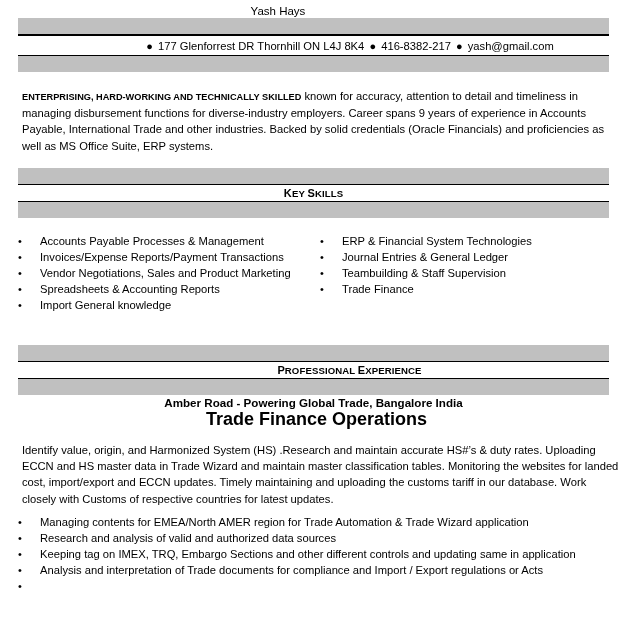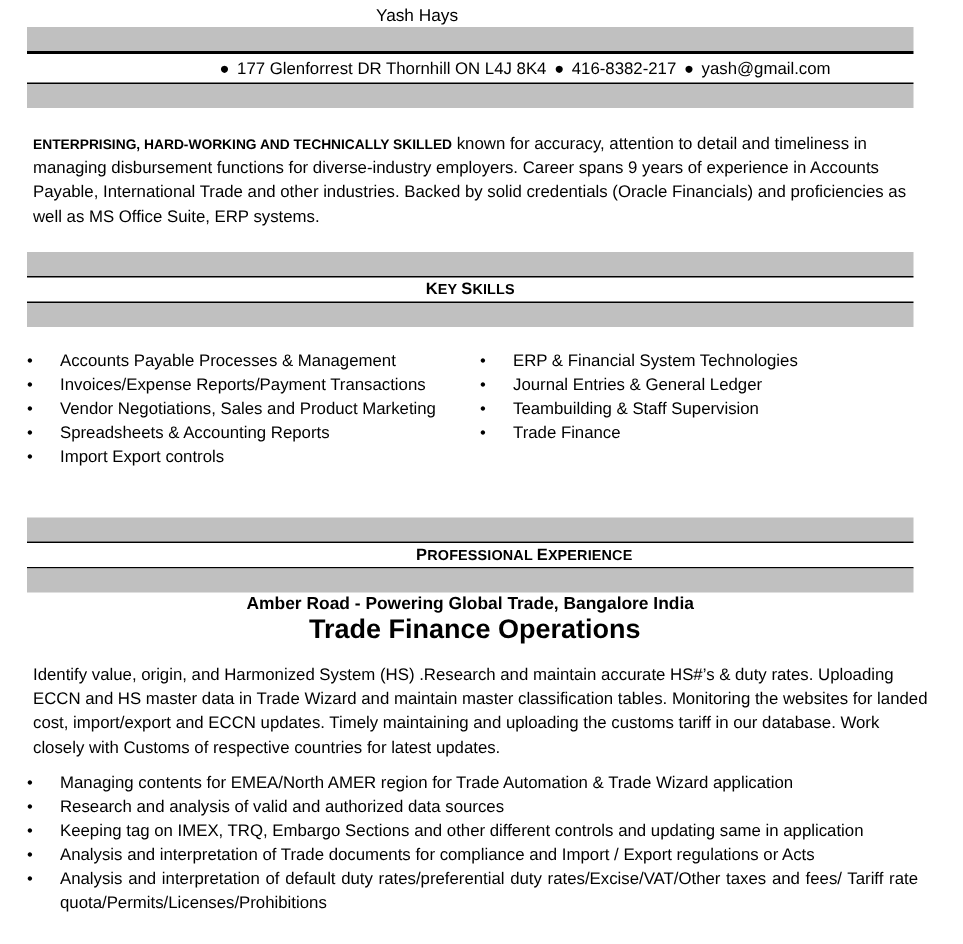--- a/index.html
+++ b/index.html
@@ -62,21 +62,21 @@
 <div class="abs heading" style="top:186px;"><span class="big">K</span><span>EY </span><span class="big">S</span><span>KILLS</span></div>
 <div class="abs rule" style="top:200.5px;"></div>
 <div class="abs bar" style="top:202px;"></div>
 
 <div class="abs skills-left" style="top:233px;">
   <ul class="blist">
     <li><span class="b">•</span><span>Accounts Payable Processes &amp; Management</span></li>
     <li><span class="b">•</span><span>Invoices/Expense Reports/Payment Transactions</span></li>
     <li><span class="b">•</span><span>Vendor Negotiations, Sales and Product Marketing</span></li>
     <li><span class="b">•</span><span>Spreadsheets &amp; Accounting Reports</span></li>
-    <li><span class="b">•</span><span>Import Export controls</span></li>
+    <li><span class="b">•</span><span>Import General knowledge</span></li>
   </ul>
 </div>
 <div class="abs skills-right" style="top:233px;">
   <ul class="blist">
     <li><span class="b">•</span><span>ERP &amp; Financial System Technologies</span></li>
     <li><span class="b">•</span><span>Journal Entries &amp; General Ledger</span></li>
     <li><span class="b">•</span><span>Teambuilding &amp; Staff Supervision</span></li>
     <li><span class="b">•</span><span>Trade Finance</span></li>
   </ul>
 </div>
@@ -91,15 +91,15 @@
 <div class="abs role" style="top:411px;">Trade Finance Operations</div>
 
 <div class="abs para" style="top:442px; width:600px;">Identify value, origin, and Harmonized System (HS) .Research and maintain accurate HS#’s &amp; duty rates. Uploading ECCN and HS master data in Trade Wizard and maintain master classification tables. Monitoring the websites for landed cost, import/export and ECCN updates. Timely maintaining and uploading the customs tariff in our database. Work closely with Customs of respective countries for latest updates.</div>
 
 <div class="abs exp-list" style="top:514px;">
   <ul class="blist">
     <li><span class="b">•</span><span>Managing contents for EMEA/North AMER region for Trade Automation &amp; Trade Wizard application</span></li>
     <li><span class="b">•</span><span>Research and analysis of valid and authorized data sources</span></li>
     <li><span class="b">•</span><span>Keeping tag on IMEX, TRQ, Embargo Sections and other different controls and updating same in application</span></li>
     <li><span class="b">•</span><span>Analysis and interpretation of Trade documents for compliance and Import / Export regulations or Acts</span></li>
-    <li><span class="b">•</span><span>Analysis and interpretation of default duty rates/preferential duty rates/Excise/VAT/Other taxes and fees/ Tariff rate quota/Permits/Licenses/Prohibitions</span></li>
+    <li><span class="b">•</span></li>
   </ul>
 </div>
 
 </body></html>

